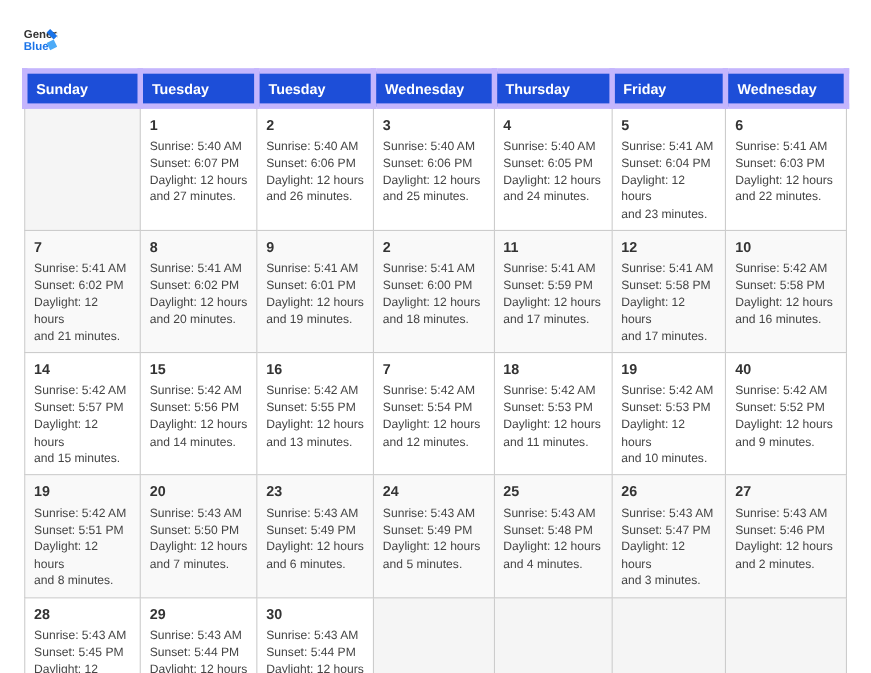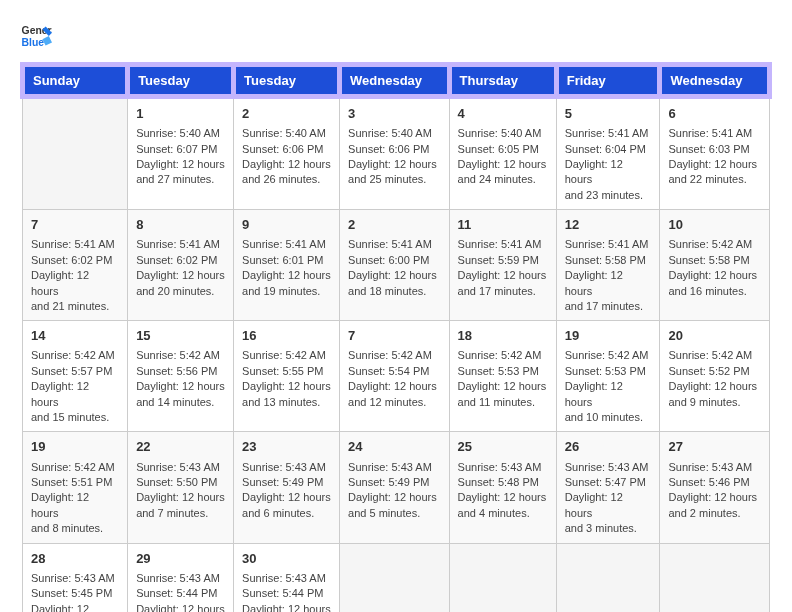--- a/index.html
+++ b/index.html
@@ -245,37 +245,37 @@
 and 11 minutes.</div>
         </td>
         <td>
           <span class="day-number">19</span>
           <div class="day-info" style="white-space: pre-line;">Sunrise: 5:42 AM
 Sunset: 5:53 PM
 Daylight: 12 hours
 and 10 minutes.</div>
         </td>
         <td>
+          <span class="day-number">40</span>
+          <div class="day-info" style="white-space: pre-line;">Sunrise: 5:42 AM
+Sunset: 5:52 PM
+Daylight: 12 hours
+and 9 minutes.</div>
+        </td>
+      </tr>
+      <tr>
+        <td>
+          <span class="day-number">19</span>
+          <div class="day-info" style="white-space: pre-line;">Sunrise: 5:42 AM
+Sunset: 5:51 PM
+Daylight: 12 hours
+and 8 minutes.</div>
+        </td>
+        <td>
           <span class="day-number">20</span>
-          <div class="day-info" style="white-space: pre-line;">Sunrise: 5:42 AM
-Sunset: 5:52 PM
-Daylight: 12 hours
-and 9 minutes.</div>
-        </td>
-      </tr>
-      <tr>
-        <td>
-          <span class="day-number">19</span>
-          <div class="day-info" style="white-space: pre-line;">Sunrise: 5:42 AM
-Sunset: 5:51 PM
-Daylight: 12 hours
-and 8 minutes.</div>
-        </td>
-        <td>
-          <span class="day-number">22</span>
           <div class="day-info" style="white-space: pre-line;">Sunrise: 5:43 AM
 Sunset: 5:50 PM
 Daylight: 12 hours
 and 7 minutes.</div>
         </td>
         <td>
           <span class="day-number">23</span>
           <div class="day-info" style="white-space: pre-line;">Sunrise: 5:43 AM
 Sunset: 5:49 PM
 Daylight: 12 hours

